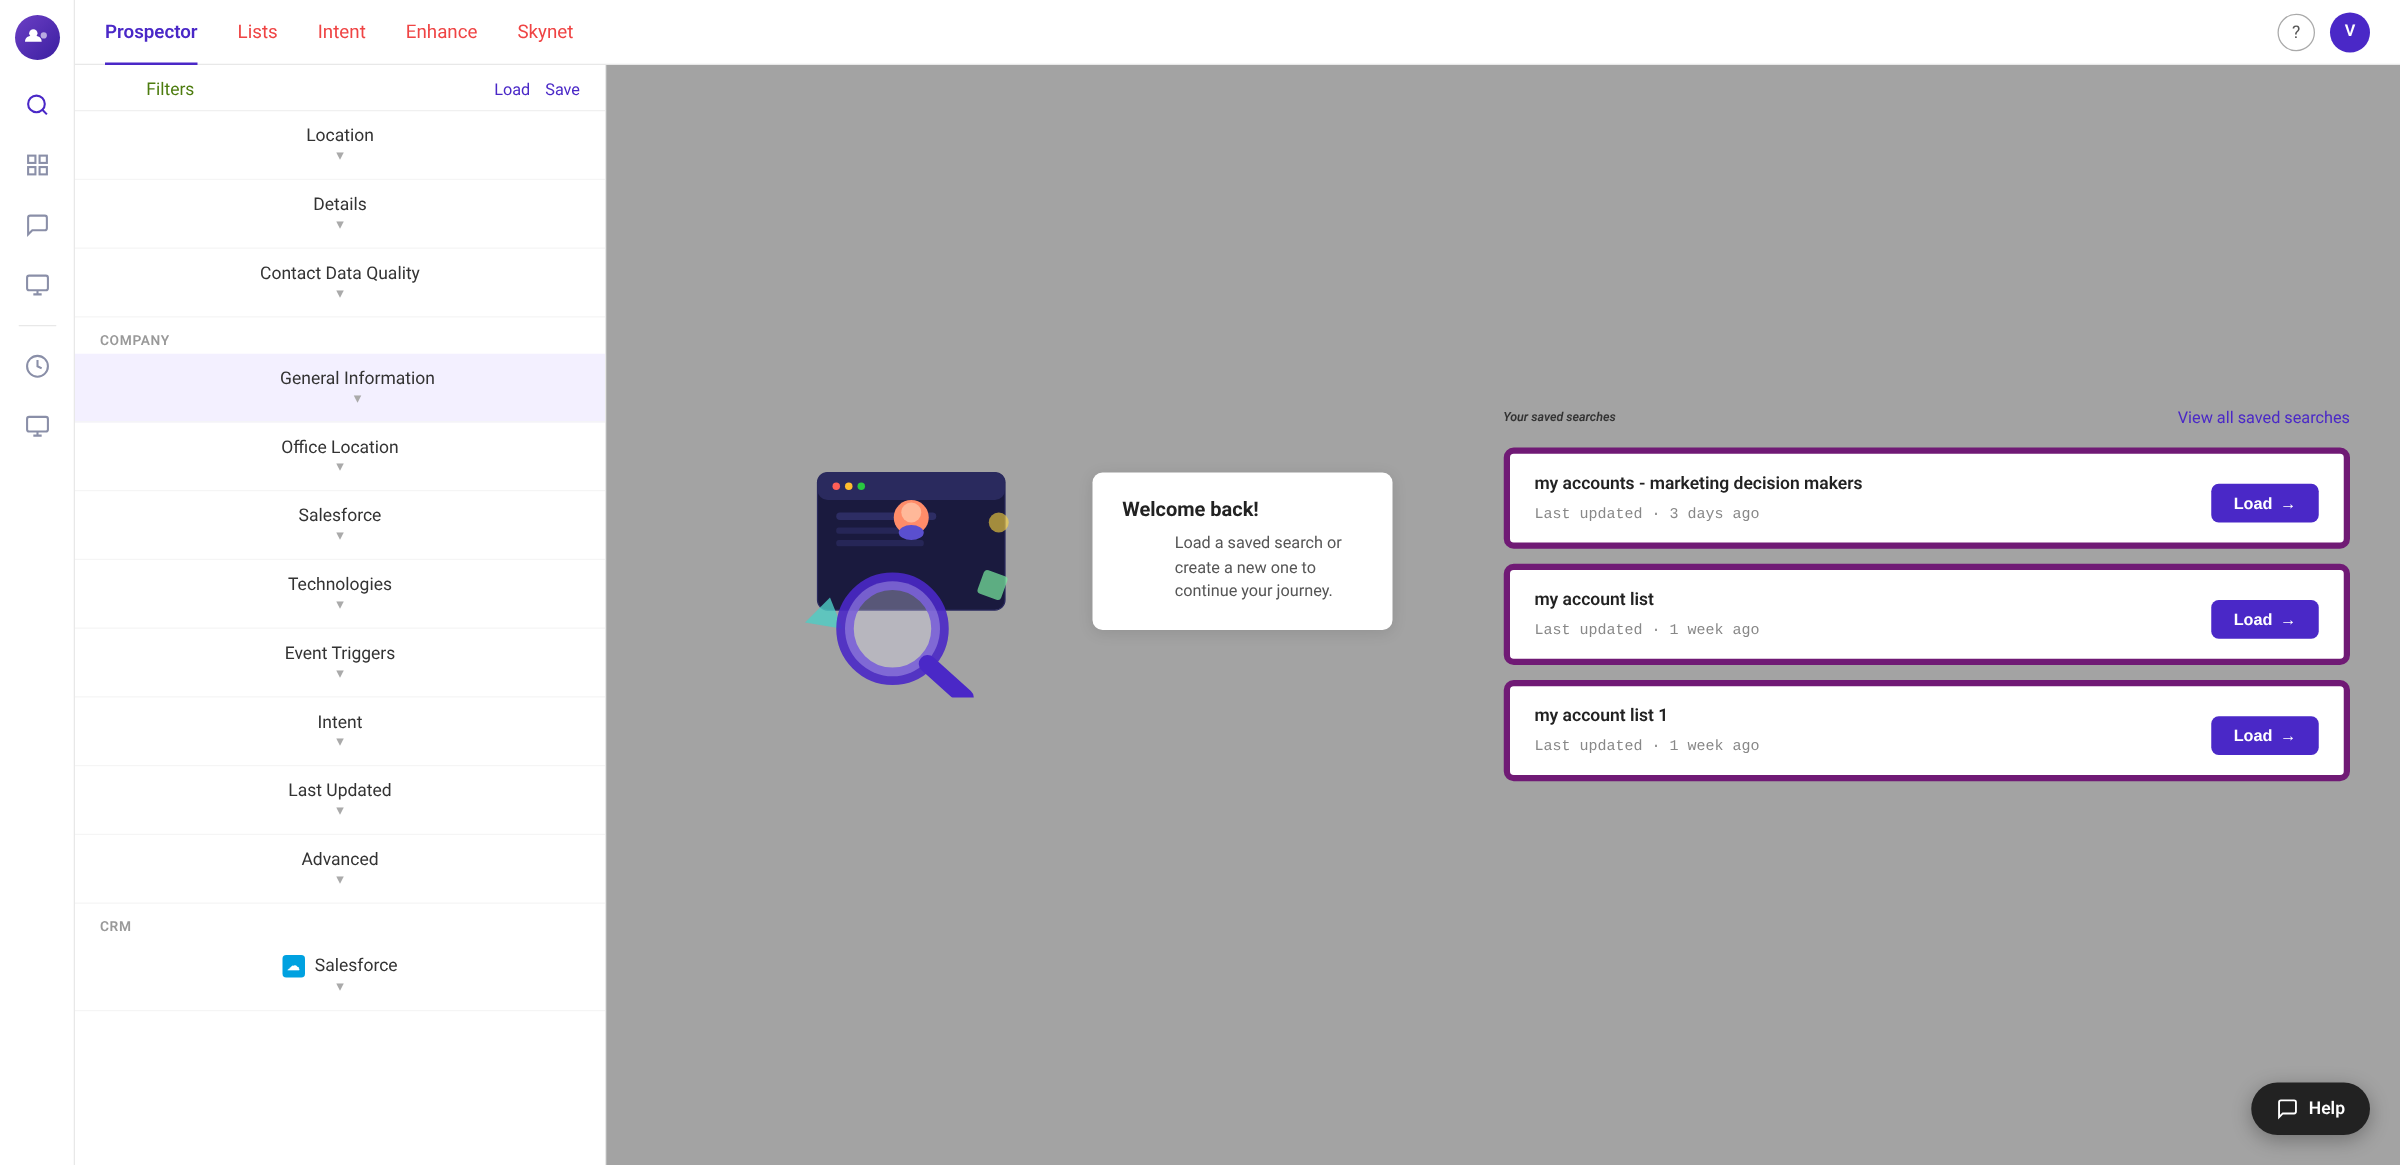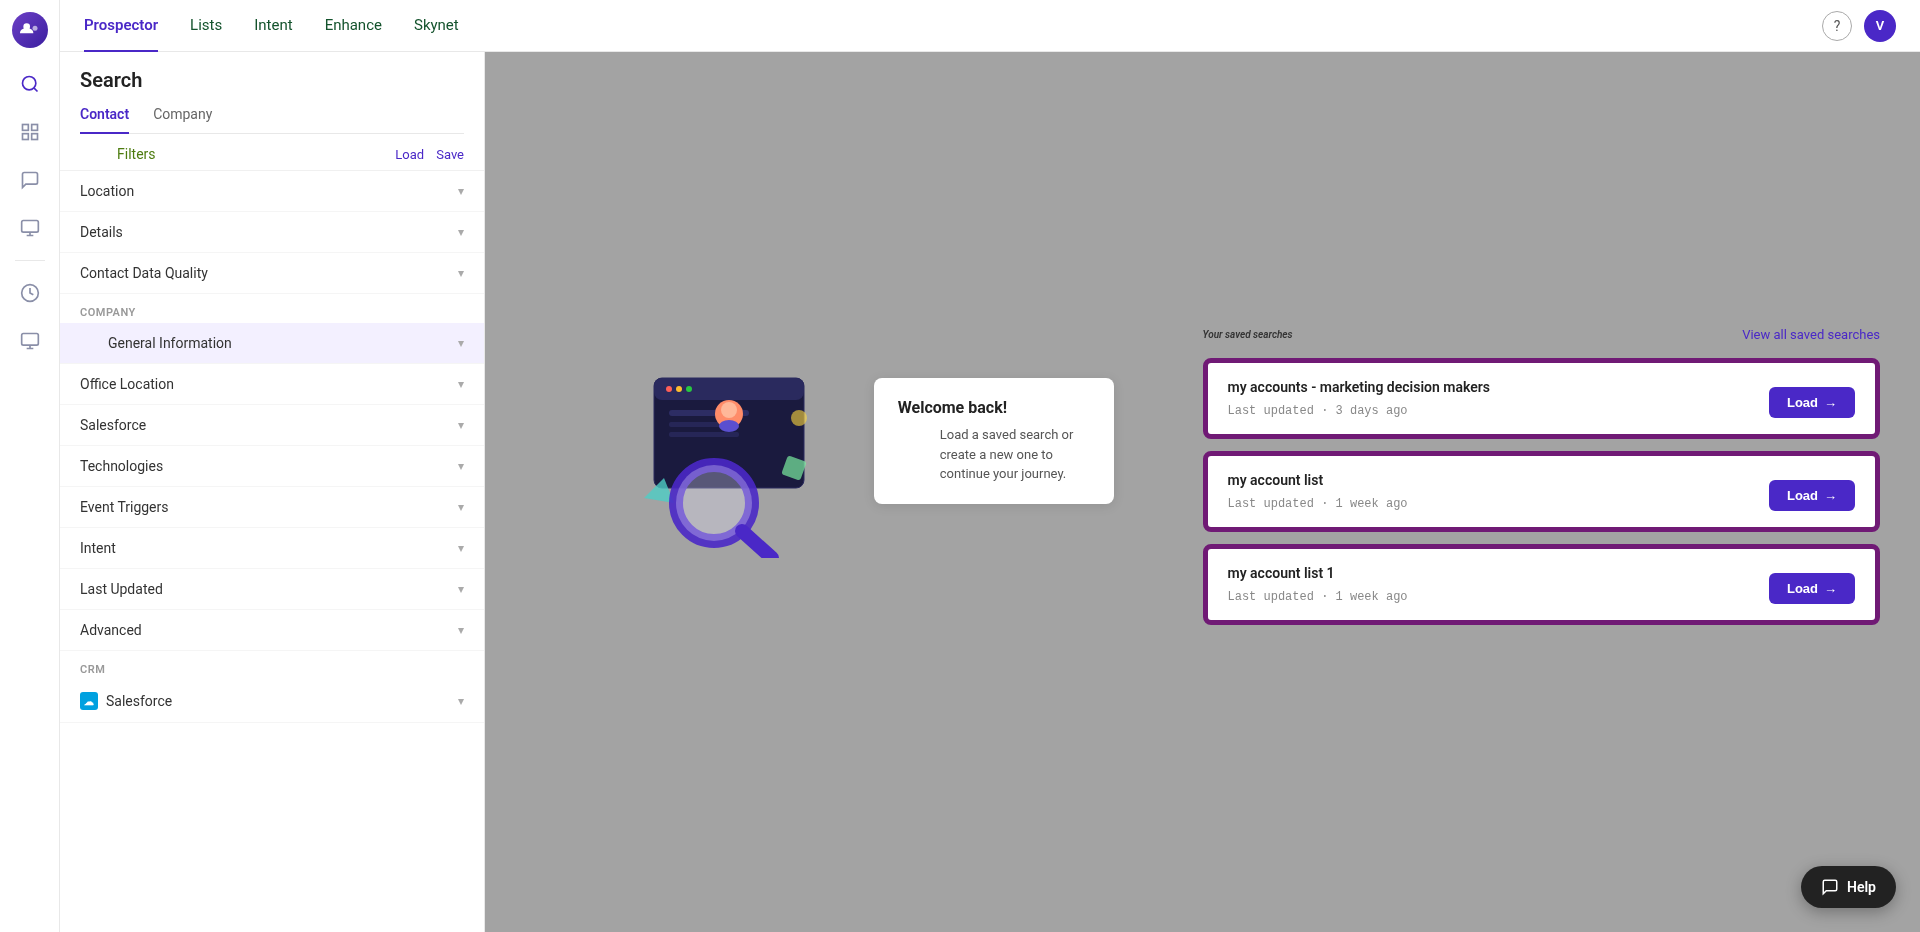--- a/index.html
+++ b/index.html
@@ -41,21 +41,21 @@
       background: #fff;
       border-bottom: 1px solid #e8e8e8;
       height: 52px;
       display: flex;
       align-items: center;
       padding: 0 24px;
       gap: 32px;
     }
     .nav-item {
       font-size: 15px;
-      color: #14532d;
+      color: #ef4444;
       cursor: pointer;
       padding: 16px 0;
       border-bottom: 2px solid transparent;
       text-decoration: none;
     }
     .nav-item.active {
       color: #4a28c7;
       border-bottom: 2px solid #4a28c7;
       font-weight: 600;
     }
@@ -160,20 +160,21 @@
       letter-spacing: 0.5px;
       padding: 12px 20px 4px;
     }
     .filter-item {
       display: flex;
       align-items: center;
       justify-content: space-between;
       padding: 12px 20px;
       cursor: pointer;
       border-bottom: 1px solid #f5f5f5;
+      flex-direction: column;
     }
     .filter-item.active { background: #f3f0ff; padding-left: 48px; }
     .filter-item span {
       font-size: 14px;
       color: #333;
     }
     .filter-item .chevron {
       color: #aaa;
       font-size: 12px;
     }
@@ -367,27 +368,20 @@
     <div class="nav-spacer"></div>
     <div class="nav-right">
       <div class="help-btn">?</div>
       <div class="avatar">V</div>
     </div>
   </header>
 
   <div class="content-area">
 
     <aside class="filters-panel">
-      <div class="filters-header">
-        <h2>Search</h2>
-        <div class="tabs-row">
-          <div class="tab-item active">Contact</div>
-          <div class="tab-item">Company</div>
-        </div>
-      </div>
       <div class="filters-toolbar">
         <span>Filters</span>
         <div class="toolbar-actions">
           <a>Load</a>
           <a>Save</a>
         </div>
       </div>
 
       <div class="filter-list">
 

